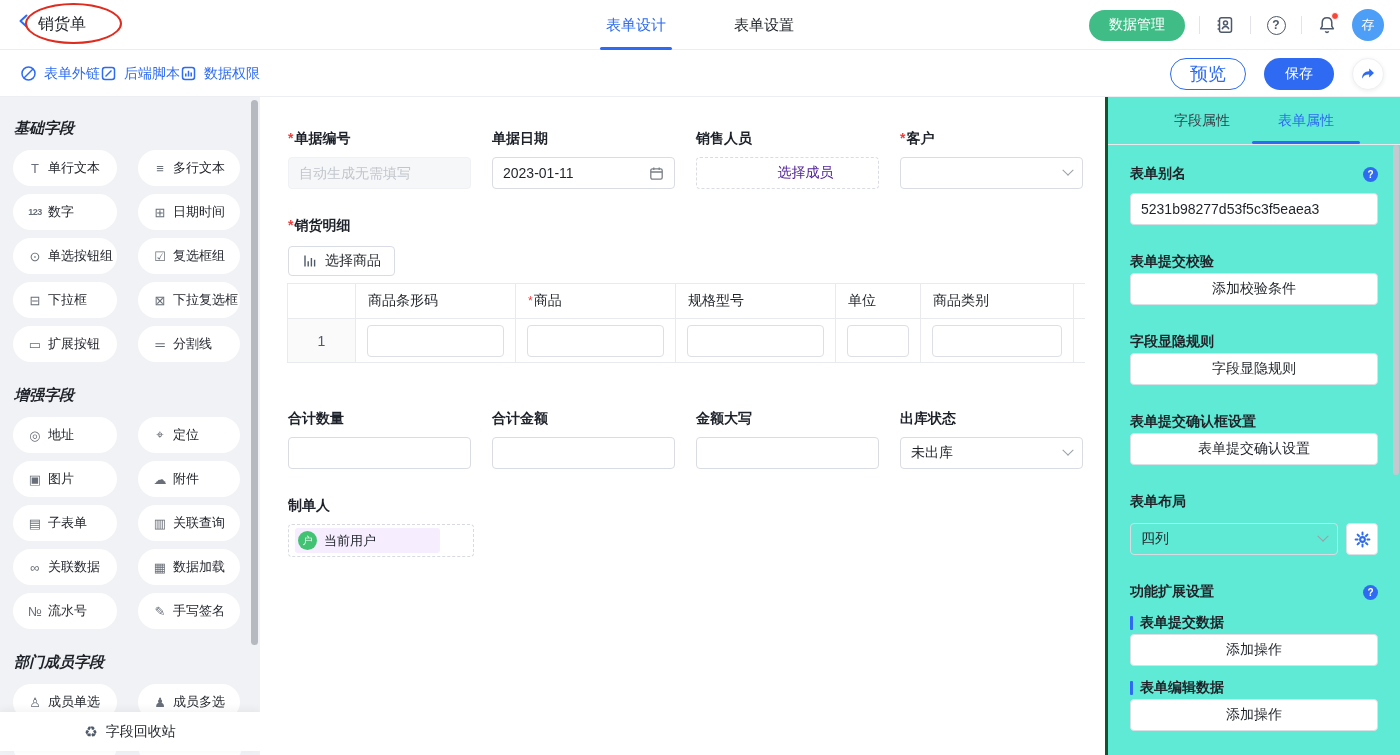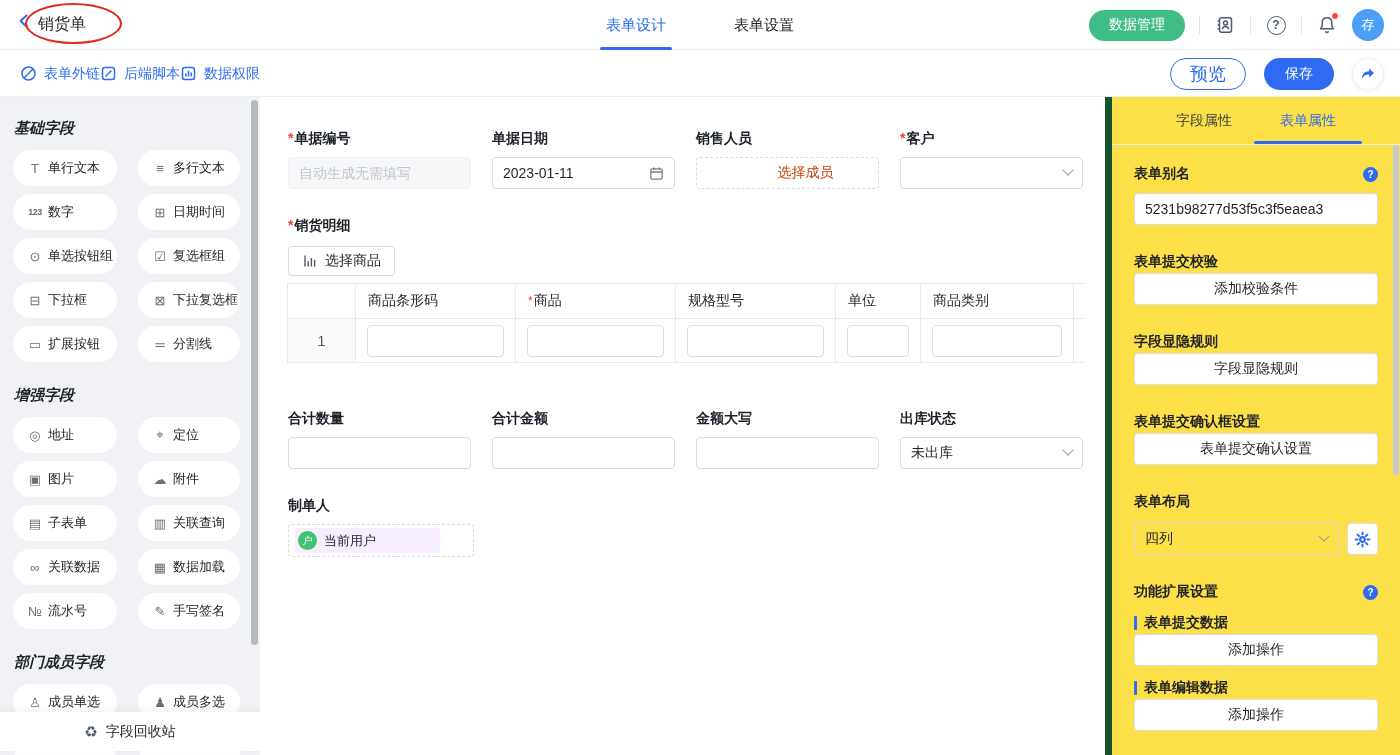--- a/index.html
+++ b/index.html
@@ -68,21 +68,21 @@
   .recycle-bar .rec-icon { color:#4e5969; font-size:15px; }
   
   .canvas { position:absolute; left:260px; top:97px; width:845px; height:658px; background:#fff; overflow:hidden; }
   .field-label { font-size:14px; font-weight:700; color:#1d2129; margin-bottom:9px; display:block; }
   .required .field-label::before, .field-label.required::before { content:"*"; color:#f23c3c; margin-right:1px; }
   .ctl { height:32px; border:1px solid #d9dce3; border-radius:4px; background:#fff; width:183px;
     font-size:14px; color:#1f2329; display:flex; align-items:center; padding:0 10px; }
   input.ctl { font-family:inherit; }
   input.ctl::placeholder { color:#c2c6cc; }
   .ctl.disabled { background:#f6f7f9; border-color:#f0f1f4; color:#c2c6cc; }
-  .ctl.dashed { border-style:dashed; justify-content:center; color:#c2410c; cursor:pointer;padding-left:46px; }
+  .ctl.dashed { border-style:dashed; justify-content:center; color:#4c1d95; cursor:pointer;padding-left:46px; }
   .ctl.with-icon { justify-content:space-between; cursor:pointer; }
   .caret { width:8px; height:8px; border-right:1.6px solid #9aa0a8; border-bottom:1.6px solid #9aa0a8;
     transform:rotate(45deg) translate(-2px,-2px); }
   .form-grid-1 { position:absolute; left:28px; top:33px; display:grid; grid-template-columns:repeat(4,183px); column-gap:21px; }
   .detail-block { position:absolute; left:28px; top:120px; }
   .btn-select-goods { margin-top:2px; height:30px; border:1px solid #d9dce3; border-radius:4px; background:#fff;
     display:inline-flex; align-items:center; gap:7px; padding:0 13px; font-size:14px; color:#1f2329;
     cursor:pointer; font-family:inherit; }
   .table-wrap { position:absolute; left:27px; top:186px; width:798px; overflow:hidden; }
   table.detail { border-collapse:collapse; table-layout:fixed; width:860px; }
@@ -97,22 +97,22 @@
     border-radius:4px; font-family:inherit; font-size:14px; padding:0 8px; }
   .form-grid-2 { position:absolute; left:28px; top:313px; display:grid; grid-template-columns:repeat(4,183px); column-gap:21px; }
   .creator-block { position:absolute; left:28px; top:400px; }
   .creator-box { width:186px; height:33px; border:1px dashed #d7dae0; border-radius:4px;
     display:flex; align-items:center; padding-left:6px; }
   .user-tag { background:#f6edfe; border-radius:3px; height:25px; display:inline-flex; align-items:center;
     gap:7px; padding:0 64px 0 3px; font-size:13px; color:#1f2329; }
   .user-tag .tag-avatar { width:19px; height:19px; border-radius:50%; background:#42c373; color:#fff;
     font-size:10px; display:flex; align-items:center; justify-content:center; }
   
-  .panel { position:absolute; right:0; top:97px; width:295px; height:658px; background:#fde047;
-    border-left:7px solid #14532d; }
+  .panel { position:absolute; right:0; top:97px; width:295px; height:658px; background:#5eead4;
+    border-left:3px solid #14532d; }
   .panel-tabs { height:48px; border-bottom:1px solid #e8eaee; display:flex; justify-content:center;
     gap:48px; align-items:stretch; }
   .panel-tab { position:relative; display:flex; align-items:center; font-size:14px; color:#3a3f47; cursor:pointer; }
   .panel-tab.active { color:#2e6bf2;justify-content:flex-end; }
   .panel-tab .tab-underline { position:absolute; left:-26px; right:-26px; bottom:0; height:3px;
     background:#2e6bf2; border-radius:1.5px; }
   .panel-content { padding:20px 22px 0; }
   .p-heading { font-size:14px; font-weight:700; color:#1f2329; display:flex; align-items:center; gap:6px;justify-content:space-between; }
   .p-heading.sp { margin-top:28px; }
   .q-badge { width:15px; height:15px; background:#2e6bf2; border-radius:50%; color:#fff; font-size:10px;

